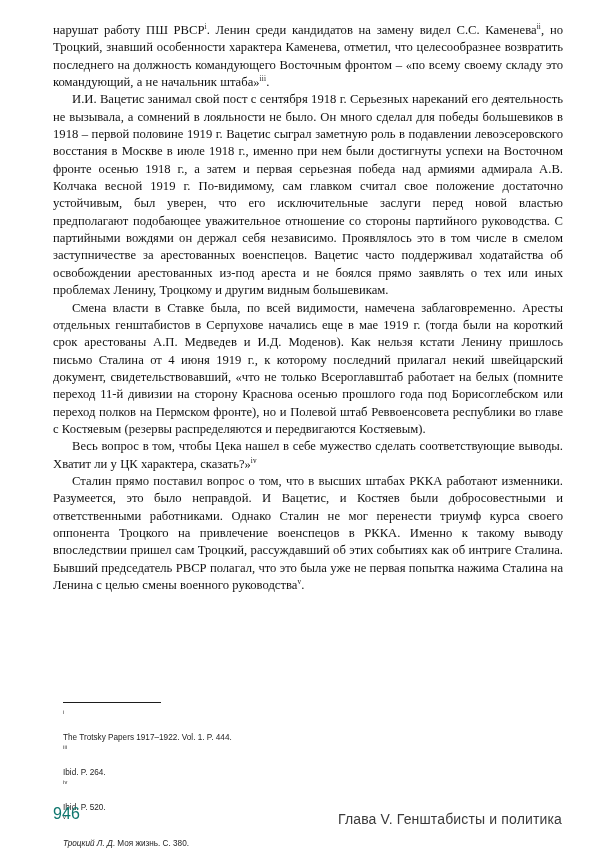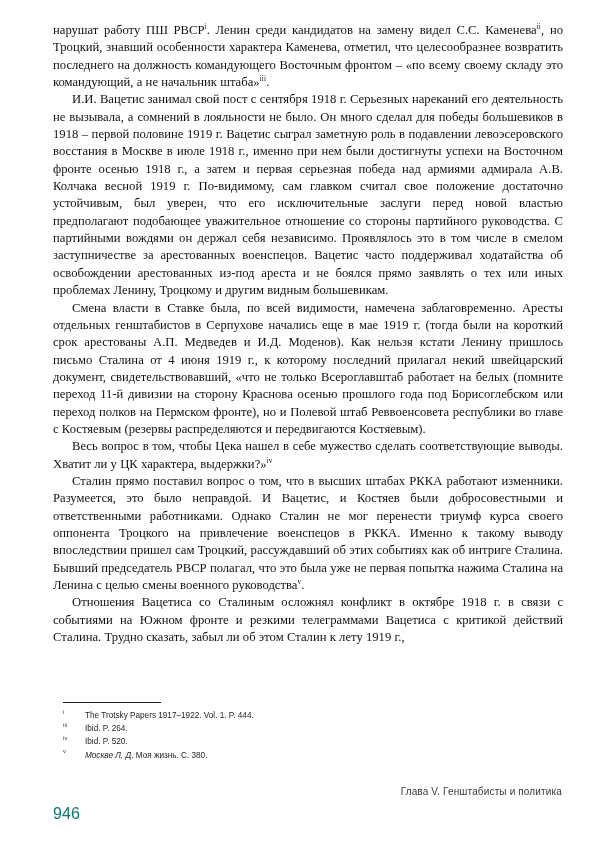--- a/index.html
+++ b/index.html
@@ -71,20 +71,21 @@
     border-top: 1.1px solid #1d1d1d;
     margin: 0 0 6px 0;
   }
   .footnote-row {
     display: flex;
     align-items: flex-start;
     font-family: "Liberation Sans", "DejaVu Sans", sans-serif;
     font-size: 8.2px;
     line-height: 13.2px;
     color: #1d1d1d;
+    flex-direction: column;
   }
   .footnote-marker {
     width: 22px;
     flex: 0 0 22px;
     font-size: 5.6px;
     line-height: 13.2px;
     position: relative;
     top: -3.2px;
     color: #2a2a2a;
     letter-spacing: 0.2px;
@@ -102,46 +103,45 @@
     top: 805px;
     font-family: "Liberation Sans", "DejaVu Sans", sans-serif;
     font-size: 16px;
     font-weight: 400;
     color: #0f766e;
     letter-spacing: 0.1px;
   }
   #chapter-title {
     position: absolute;
     right: 46px;
-    top: 786px;
+    top: 811px;
     font-family: "Liberation Sans", "DejaVu Sans", sans-serif;
-    font-size: 10px;
+    font-size: 14px;
     color: #3a3a3a;
     letter-spacing: 0.15px;
     white-space: nowrap;
   }
 </style>
 </head>
 <body>
 
 <div id="page">
 
   <div id="body-column">
 
     <p class="para no-indent"><span>нарушат работу ПШ РВСР</span><span class="fn-ref">i</span><span>. Ленин среди кандидатов на замену видел С.С. Каменева</span><span class="fn-ref">ii</span><span>, но Троцкий, знавший особенности характера Каменева, отметил, что целесообразнее возвратить последнего на должность командующего Восточным фронтом – «по всему своему складу это командующий, а не начальник штаба»</span><span class="fn-ref">iii</span><span>.</span></p>
 
     <p class="para"><span>И.И. Вацетис занимал свой пост с сентября 1918 г. Серьезных нареканий его деятельность не вызывала, а сомнений в лояльности не было. Он много сделал для победы большевиков в 1918 – первой половине 1919 г. Вацетис сыграл заметную роль в подавлении левоэсеровского восстания в Москве в июле 1918 г., именно при нем были достигнуты успехи на Восточном фронте осенью 1918 г., а затем и первая серьезная победа над армиями адмирала А.В. Колчака весной 1919 г. По-видимому, сам главком считал свое положение достаточно устойчивым, был уверен, что его исключительные заслуги перед новой властью предполагают подобающее уважительное отношение со стороны партийного руководства. С партийными вождями он держал себя независимо. Проявлялось это в том числе в смелом заступничестве за арестованных военспецов. Вацетис часто поддерживал ходатайства об освобождении арестованных из-под ареста и не боялся прямо заявлять о тех или иных проблемах Ленину, Троцкому и другим видным большевикам.</span></p>
 
     <p class="para"><span>Смена власти в Ставке была, по всей видимости, намечена заблаговременно. Аресты отдельных генштабистов в Серпухове начались еще в мае 1919 г. (тогда были на короткий срок арестованы А.П. Медведев и И.Д. Моденов). Как нельзя кстати Ленину пришлось письмо Сталина от 4 июня 1919 г., к которому последний прилагал некий швейцарский документ, свидетельствовавший, «что не только Всероглавштаб работает на белых (помните переход 11-й дивизии на сторону Краснова осенью прошлого года под Борисоглебском или переход полков на Пермском фронте), но и Полевой штаб Реввоенсовета республики во главе с Костяевым (резервы распределяются и передвигаются Костяевым).</span></p>
 
-    <p class="para"><span>Весь вопрос в том, чтобы Цека нашел в себе мужество сделать соответствующие выводы. Хватит ли у ЦК характера, выдержки?»</span><span class="fn-ref">iv</span></p>
+    <p class="para"><span>Весь вопрос в том, чтобы Цека нашел в себе мужество сделать соответствующие выводы. Хватит ли у ЦК характера, сказать?»</span><span class="fn-ref">iv</span></p>
 
     <p class="para"><span>Сталин прямо поставил вопрос о том, что в высших штабах РККА работают изменники. Разумеется, это было неправдой. И Вацетис, и Костяев были добросовестными и ответственными работниками. Однако Сталин не мог перенести триумф курса своего оппонента Троцкого на привлечение военспецов в РККА. Именно к такому выводу впоследствии пришел сам Троцкий, рассуждавший об этих событиях как об интриге Сталина. Бывший председатель РВСР полагал, что это была уже не первая попытка нажима Сталина на Ленина с целью смены военного руководства</span><span class="fn-ref">v</span><span>.</span></p>
 
-    <p class="para"><span>Отношения Вацетиса со Сталиным осложнял конфликт в октябре 1918 г. в связи с событиями на Южном фронте и резкими телеграммами Вацетиса с критикой действий Сталина. Трудно сказать, забыл ли об этом Сталин к лету 1919 г.,</span></p>
 
   </div>
 
   <div id="footnotes">
     <div id="footnote-rule"></div>
 
     <div class="footnote-row">
       <span class="footnote-marker">i</span>
       <span class="footnote-text"><span class="ital"></span><span>The Trotsky Papers 1917–1922. Vol. 1. P. 444.</span></span>
     </div>
@@ -152,20 +152,20 @@
       <span class="footnote-text"><span class="ital"></span><span>Ibid. P. 264.</span></span>
     </div>
 
     <div class="footnote-row">
       <span class="footnote-marker">iv</span>
       <span class="footnote-text"><span class="ital"></span><span>Ibid. P. 520.</span></span>
     </div>
 
     <div class="footnote-row">
       <span class="footnote-marker">v</span>
-      <span class="footnote-text"><span class="ital">Москве Л. Д</span><span>. Моя жизнь. С. 380.</span></span>
+      <span class="footnote-text"><span class="ital">Троцкий Л. Д</span><span>. Моя жизнь. С. 380.</span></span>
     </div>
   </div>
 
   <div id="page-number">946</div>
   <div id="chapter-title">Глава V. Генштабисты и политика</div>
 
 </div>
 
 </body></html>

